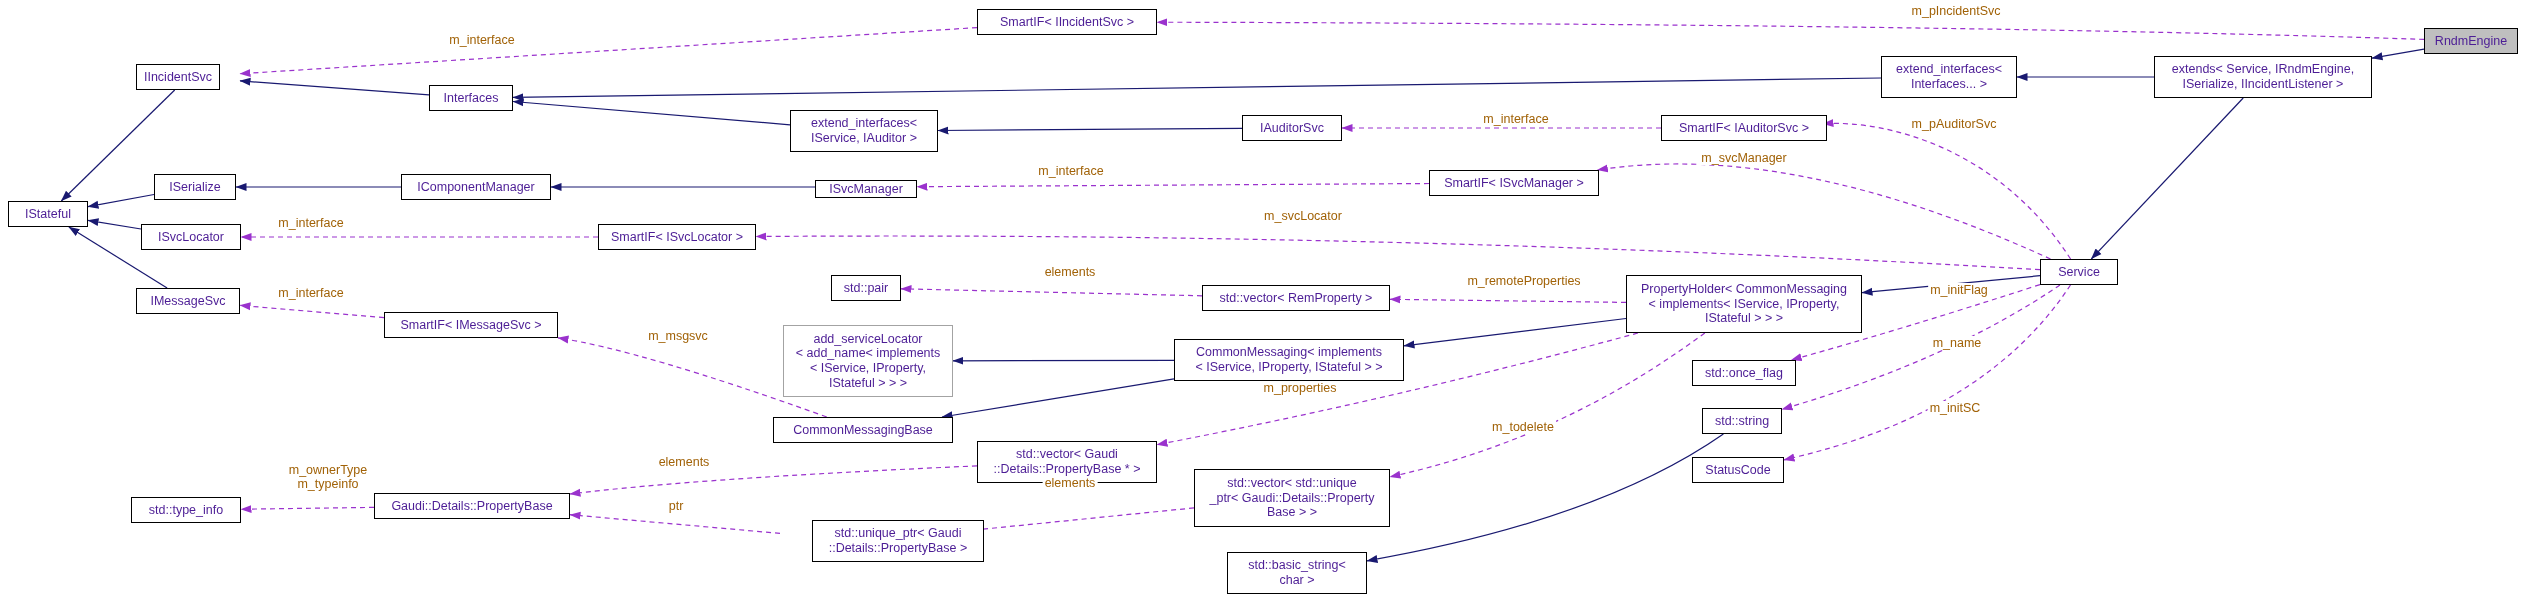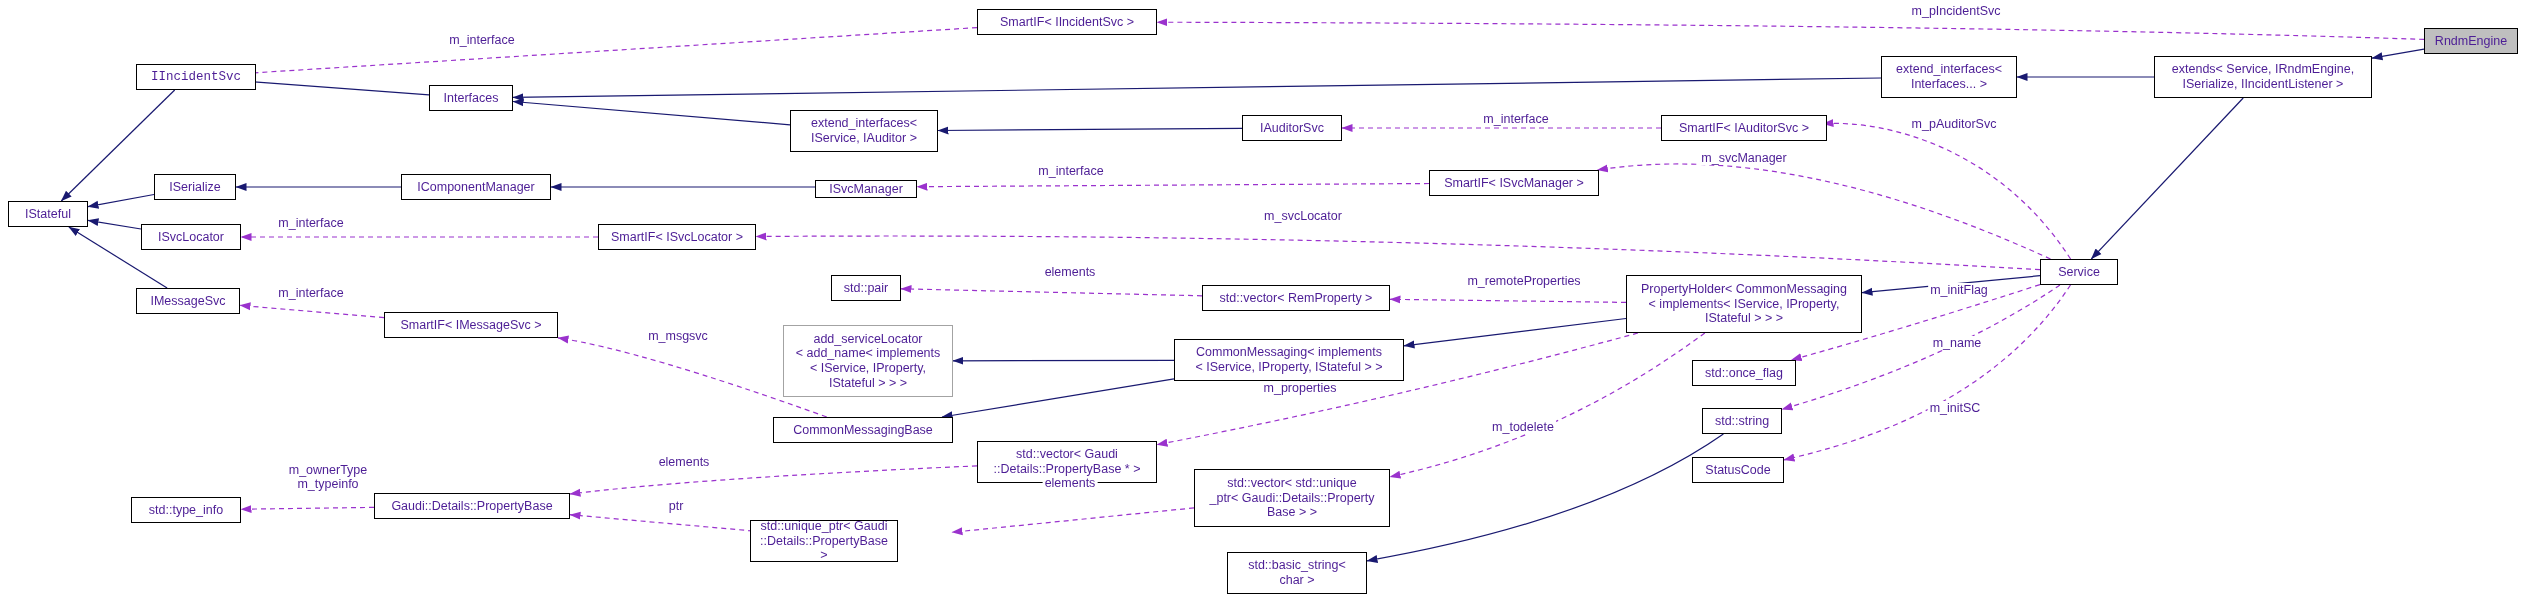--- a/index.html
+++ b/index.html
@@ -28,21 +28,21 @@
     padding: 1px 4px;
     cursor: default;
   }
   .node.highlight { background: #bfbfbf; }
   .node.grayed { border-color: #a3a3a3; }
   .edge-label {
     position: absolute;
     transform: translate(-50%, -50%);
     font-size: 12.5px;
     line-height: 1.12;
-    color: #4c1d95;
+    color: #a16207;
     background: #ffffff;
     padding: 0 2px;
     text-align: center;
     white-space: pre-line;
   }
 </style>
 </head>
 <body>
 
 <div class="diagram" id="diagram">
@@ -97,21 +97,21 @@
         <path d="M1194,507.9 L952,532.3" fill="none" stroke="#9a32cd" stroke-width="1.2" stroke-dasharray="5,4" marker-end="url(#arrow-usage)"></path>
       </g>
   </svg>
   <div id="node-layer">
       <div class="node" style="left: 977px; top: 9px; width: 180px; height: 26px;"><span>SmartIF&lt; IIncidentSvc &gt;</span></div>
       <div class="node highlight" style="left: 2424px; top: 28px; width: 94px; height: 26px;"><span>RndmEngine</span></div>
       <div class="node" style="left: 1881px; top: 56px; width: 136px; height: 42px;"><span>extend_interfaces&lt;
 Interfaces... &gt;</span></div>
       <div class="node" style="left: 2154px; top: 56px; width: 218px; height: 42px;"><span>extends&lt; Service, IRndmEngine,
 ISerialize, IIncidentListener &gt;</span></div>
-      <div class="node" style="left: 136px; top: 64px; width: 120px; height: 26px; font-family: Liberation Mono, monospace;"><span>IIncidentSvc</span></div>
+      <div class="node" style="left: 136px; top: 64px; width: 84px; height: 26px;"><span>IIncidentSvc</span></div>
       <div class="node" style="left: 429px; top: 85px; width: 84px; height: 26px;"><span>Interfaces</span></div>
       <div class="node" style="left: 790px; top: 110px; width: 148px; height: 42px;"><span>extend_interfaces&lt;
 IService, IAuditor &gt;</span></div>
       <div class="node" style="left: 1242px; top: 115px; width: 100px; height: 26px;"><span>IAuditorSvc</span></div>
       <div class="node" style="left: 1661px; top: 115px; width: 166px; height: 26px;"><span>SmartIF&lt; IAuditorSvc &gt;</span></div>
       <div class="node" style="left: 154px; top: 174px; width: 82px; height: 26px;"><span>ISerialize</span></div>
       <div class="node" style="left: 401px; top: 174px; width: 150px; height: 26px;"><span>IComponentManager</span></div>
       <div class="node" style="left: 815px; top: 180px; width: 102px; height: 18px;"><span>ISvcManager</span></div>
       <div class="node" style="left: 1429px; top: 170px; width: 170px; height: 26px;"><span>SmartIF&lt; ISvcManager &gt;</span></div>
       <div class="node" style="left: 8px; top: 201px; width: 80px; height: 26px;"><span>IStateful</span></div>
@@ -135,21 +135,21 @@
       <div class="node" style="left: 773px; top: 417px; width: 180px; height: 26px;"><span>CommonMessagingBase</span></div>
       <div class="node" style="left: 1702px; top: 408px; width: 80px; height: 26px;"><span>std::string</span></div>
       <div class="node" style="left: 1692px; top: 457px; width: 92px; height: 26px;"><span>StatusCode</span></div>
       <div class="node" style="left: 977px; top: 441px; width: 180px; height: 42px;"><span>std::vector&lt; Gaudi
 ::Details::PropertyBase * &gt;</span></div>
       <div class="node" style="left: 1194px; top: 469px; width: 196px; height: 58px;"><span>std::vector&lt; std::unique
 _ptr&lt; Gaudi::Details::Property
 Base &gt; &gt;</span></div>
       <div class="node" style="left: 131px; top: 497px; width: 110px; height: 26px;"><span>std::type_info</span></div>
       <div class="node" style="left: 374px; top: 493px; width: 196px; height: 26px;"><span>Gaudi::Details::PropertyBase</span></div>
-      <div class="node" style="left: 750px; top: 520px; width: 148px; height: 42px;"><span>std::unique_ptr&lt; Gaudi
+      <div class="node" style="left: 812px; top: 520px; width: 172px; height: 42px;"><span>std::unique_ptr&lt; Gaudi
 ::Details::PropertyBase &gt;</span></div>
       <div class="node" style="left: 1227px; top: 552px; width: 140px; height: 42px;"><span>std::basic_string&lt;
 char &gt;</span></div>
     </div>
   <div id="label-layer">
       <div class="edge-label" style="left: 482px; top: 40px;">m_interface</div>
       <div class="edge-label" style="left: 1956px; top: 11px;">m_pIncidentSvc</div>
       <div class="edge-label" style="left: 1516px; top: 119px;">m_interface</div>
       <div class="edge-label" style="left: 1954px; top: 124px;">m_pAuditorSvc</div>
       <div class="edge-label" style="left: 1071px; top: 171px;">m_interface</div>

